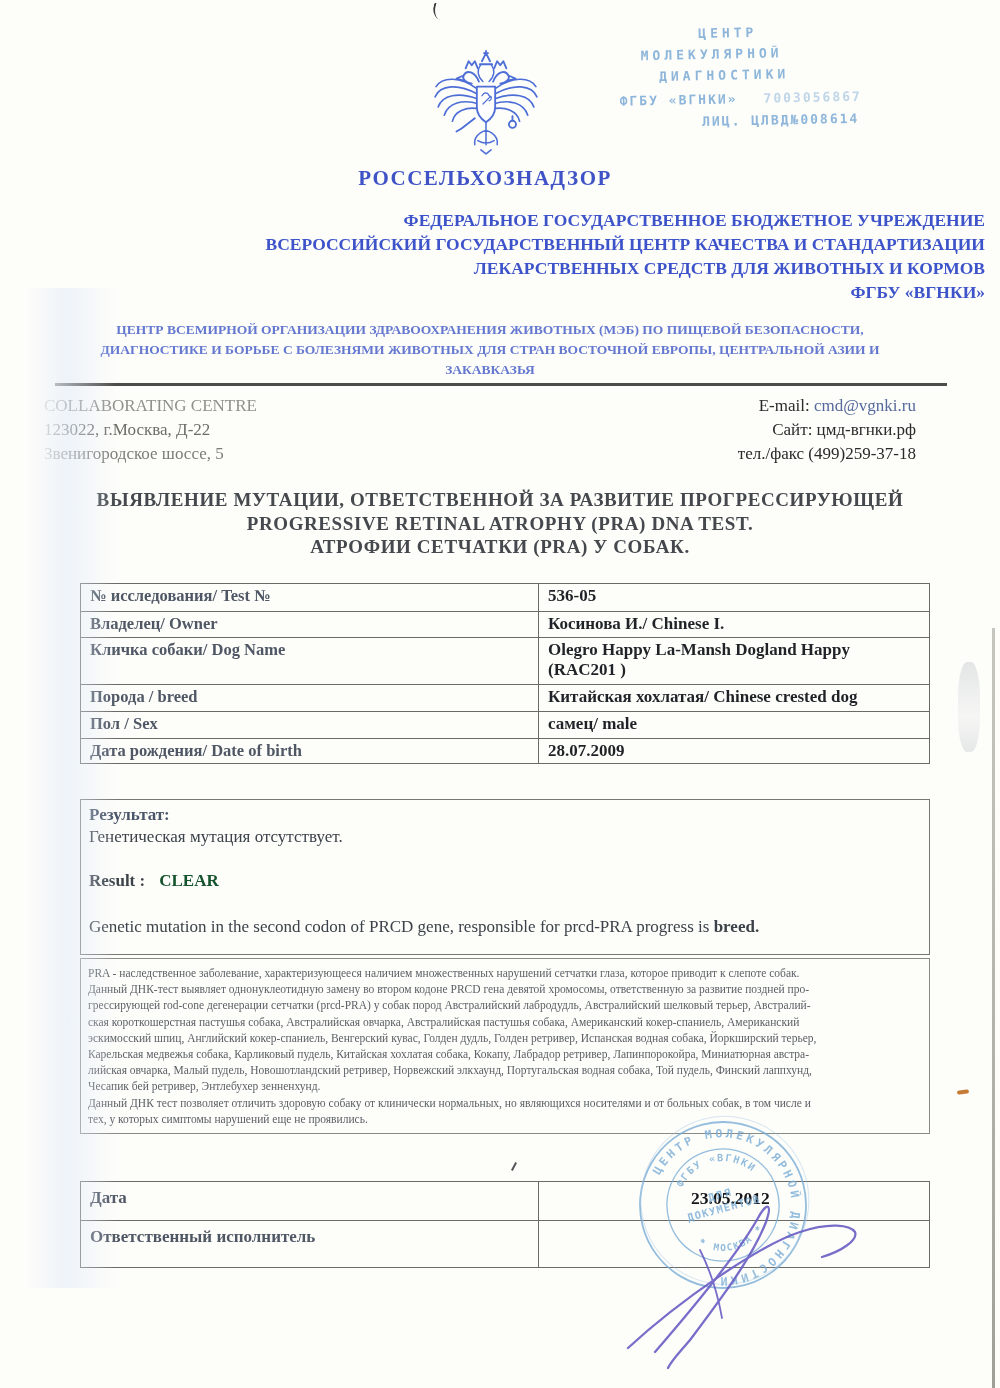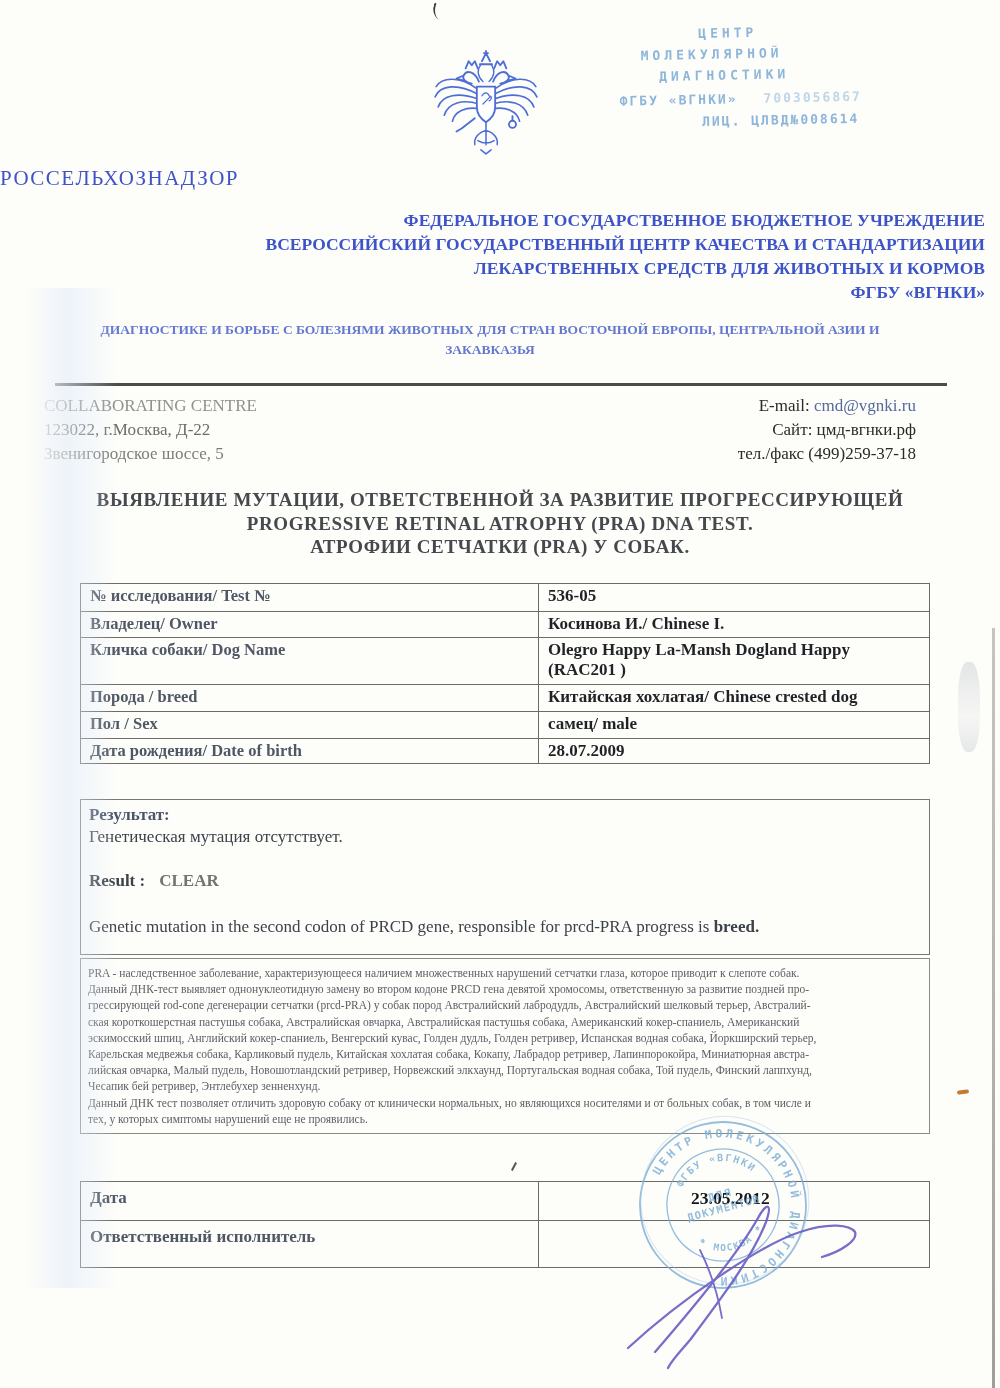--- a/index.html
+++ b/index.html
@@ -15,22 +15,22 @@
   .ts2{left:40px;top:21px;}
   .ts3{left:58px;top:42px;}
   .ts4{left:18px;top:66px;letter-spacing:2px;}
   .ts4 .faint{opacity:.55;margin-left:26px;}
   .ts5{left:100px;top:88px;letter-spacing:2px;}
 
   
   .eagle{position:absolute;left:430px;top:50px;}
 
   
-  .agency{position:absolute;left:0;top:166px;width:970px;
-    color:#3f52c6;font-weight:normal;font-size:21px;letter-spacing:1.5px;}
+  .agency{position:absolute;left:0;top:166px;width:970px;text-align:center;
+    color:#3f52c6;font-weight:bold;font-size:21px;letter-spacing:1.5px;}
   .org-lines{position:absolute;left:0;top:208px;width:985px;text-align:right;
     color:#3d53c9;font-weight:bold;font-size:17.5px;line-height:24px;}
   .oie{position:absolute;left:86px;top:246px;width:130px;height:80px;}
   .oie .O{font-size:72px;color:#b9aec7;font-weight:normal;line-height:60px;}
   .oie .i{font-size:46px;color:#97a2b6;margin-left:-6px;}
   .oie .e{font-size:70px;color:#a3748c;margin-left:-4px;}
   .oie .swash{position:absolute;left:24px;top:66px;width:142px;height:14px;
     border-bottom:2px solid #9b9aa8;border-radius:0 0 100% 0;transform:rotate(-3deg);}
   .who-lines{position:absolute;left:30px;top:320px;width:920px;text-align:center;
     color:#6478cf;font-weight:bold;font-size:13.5px;line-height:20px;}
@@ -55,21 +55,21 @@
   .info-table td{border:1.2px solid #6a6a66;vertical-align:top;padding:2px 8px 2px 9px;}
   .info-table td.lbl{width:440px;color:#4f5765;font-weight:bold;font-size:16.5px;}
   .info-table td.val{color:#1f2226;font-weight:bold;font-size:17px;padding-right:18px;}
 
   
   .result-box{position:absolute;left:80px;top:799px;width:832px;height:144px;
     border:1.3px solid #777772;padding:5px 8px;color:#3c424a;font-size:17px;}
   .rb-label{font-weight:bold;color:#4a5568;}
   .rb-ru{margin-top:2px;}
   .rb-en{margin-top:24px;font-weight:bold;}
-  .rb-en .clear{margin-left:14px;color:#737373;margin-top:24px;}
+  .rb-en .clear{margin-left:14px;color:#14532d;margin-top:24px;}
   .rb-sum{margin-top:26px;}
   .rb-sum .bold{font-weight:bold;}
 
   
   .fine-print{position:absolute;left:80px;top:958px;width:834px;height:162px;
     border:1.2px solid #8a8a85;padding:6px 7px;color:#5c6066;font-size:11.5px;
     line-height:16.2px;}
   .fine-print .fl{white-space:nowrap;overflow:visible;}
 
   
@@ -138,20 +138,21 @@
 
   <div class="org-lines">
     <div>ФЕДЕРАЛЬНОЕ ГОСУДАРСТВЕННОЕ БЮДЖЕТНОЕ УЧРЕЖДЕНИЕ</div>
     <div>ВСЕРОССИЙСКИЙ ГОСУДАРСТВЕННЫЙ ЦЕНТР КАЧЕСТВА И СТАНДАРТИЗАЦИИ</div>
     <div>ЛЕКАРСТВЕННЫХ СРЕДСТВ ДЛЯ ЖИВОТНЫХ И КОРМОВ</div>
     <div>ФГБУ «ВГНКИ»</div>
   </div>
 
 
   <div class="who-lines">
+    <div>ЦЕНТР ВСЕМИРНОЙ ОРГАНИЗАЦИИ ЗДРАВООХРАНЕНИЯ ЖИВОТНЫХ (МЭБ) ПО ПИЩЕВОЙ БЕЗОПАСНОСТИ,</div>
     <div>ДИАГНОСТИКЕ И БОРЬБЕ С БОЛЕЗНЯМИ ЖИВОТНЫХ ДЛЯ СТРАН ВОСТОЧНОЙ ЕВРОПЫ, ЦЕНТРАЛЬНОЙ АЗИИ И</div>
     <div>ЗАКАВКАЗЬЯ</div>
   </div>
 
   <div class="rule"></div>
 
   <div class="contact-left">
     <div class="cl1">COLLABORATING CENTRE</div>
     <div class="cl2">123022, г.Москва, Д-22</div>
     <div class="cl3">Звенигородское шоссе, 5</div>

